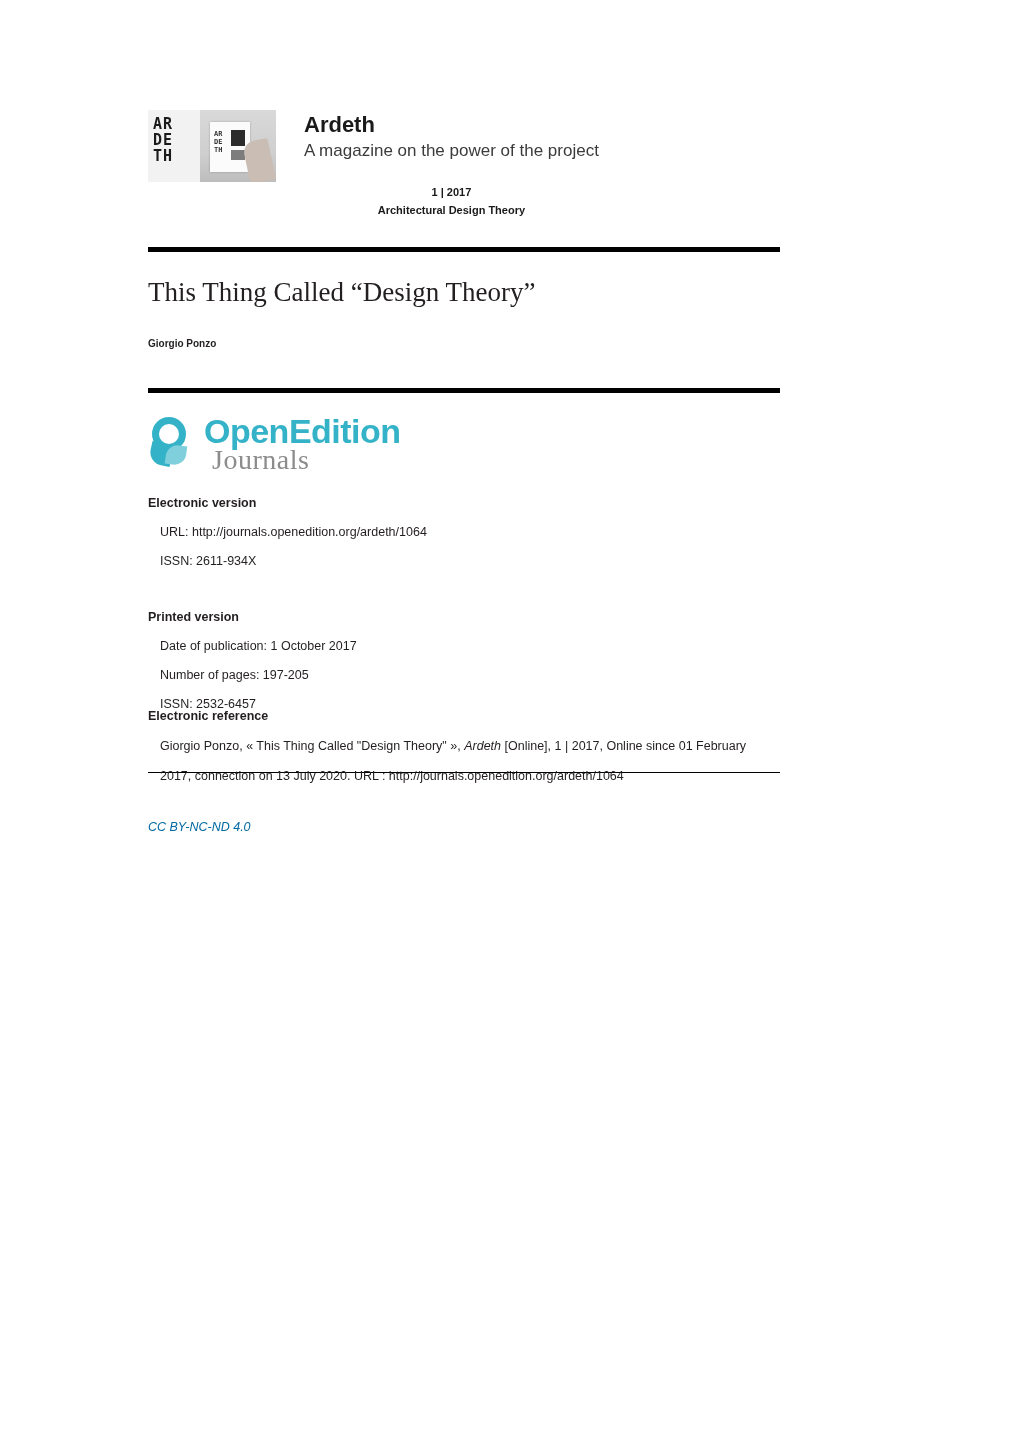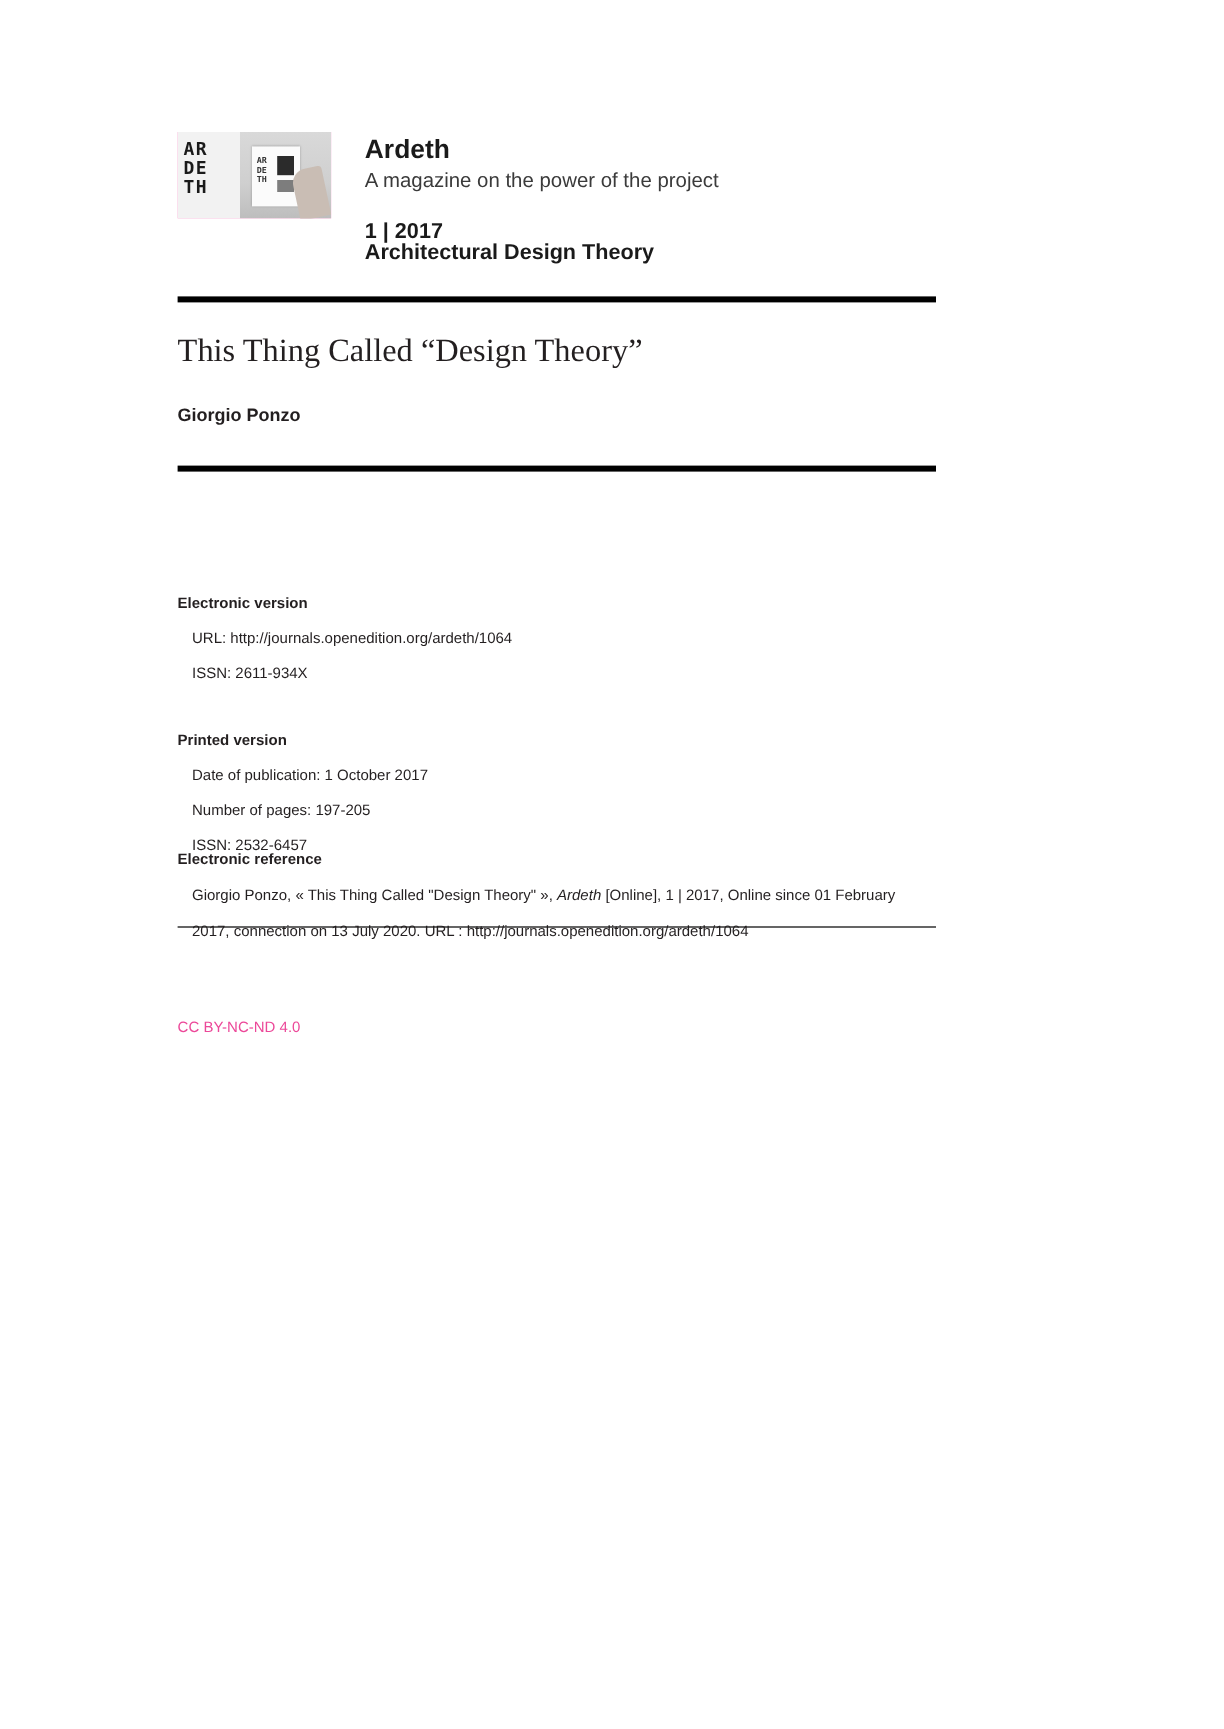--- a/index.html
+++ b/index.html
@@ -112,24 +112,25 @@
   }
   .journal-subtitle {
     font-size: 17px;
     font-weight: 400;
     line-height: 24px;
     color: #3b3b3b;
     margin-top: 1px;
   }
   .issue-block {
     margin-top: 20px;
-    font-size: 18px;
+    font-size: 11px;
     font-weight: 700;
     line-height: 18px;
     color: #1a1a1a;
+    text-align: center;
   }
 
   
   .rule-thick {
     position: absolute;
     left: 148px;
     width: 632px;
     height: 5px;
     background: #000000;
   }
@@ -153,21 +154,21 @@
     font-family: "Liberation Serif", serif;
     font-size: 27px;
     line-height: 34px;
     font-weight: 400;
     color: #231f20;
   }
   .article-author {
     position: absolute;
     left: 148px;
     top: 338px;
-    font-size: 15px;
+    font-size: 10px;
     font-weight: 700;
     color: #231f20;
   }
 
   
   .oe-logo {
     position: absolute;
     left: 148px;
     top: 413px;
     width: 200px;
@@ -248,24 +249,25 @@
   #meta-electronic { top: 495px; }
   #meta-publisher  { top: 560px; }
   #meta-printed    { top: 609px; }
   #meta-reference  { top: 708px; width: 632px; }
   #meta-reference p { line-height: 18px; }
   .meta em { font-style: italic; }
 
   .license {
     position: absolute;
     left: 148px;
-    top: 848px;
+    top: 819px;
     font-size: 12.5px;
     line-height: 17px;
-    color: #ec4899;
+    color: #0369a1;
+    font-style: italic;
   }
 </style>
 </head>
 <body>
 
 <div class="page">
 
   <div class="masthead">
     <div class="cover-thumb">
       <div class="left-block"></div>
@@ -288,20 +290,29 @@
     </div>
   </div>
 
   <div class="rule-thick" id="rule-top"></div>
   <div class="rule-thick" id="rule-mid"></div>
   <div class="rule-thin" id="rule-bottom"></div>
 
   <div class="article-title">This Thing Called “Design Theory”</div>
   <div class="article-author">Giorgio Ponzo</div>
 
+  <div class="oe-logo">
+    <div class="oe-mark">
+      <div class="oe-ring"></div>
+      <div class="oe-leaf-a"></div>
+      <div class="oe-leaf-b"></div>
+    </div>
+    <div class="oe-word">OpenEdition</div>
+    <div class="oe-word2">Journals</div>
+  </div>
 
   <div class="meta" id="meta-electronic">
     <h4>Electronic version</h4>
     <p>URL: http://journals.openedition.org/ardeth/1064</p>
     <p>ISSN: 2611-934X</p>
   </div>
 
 
   <div class="meta" id="meta-printed">
     <h4>Printed version</h4>

